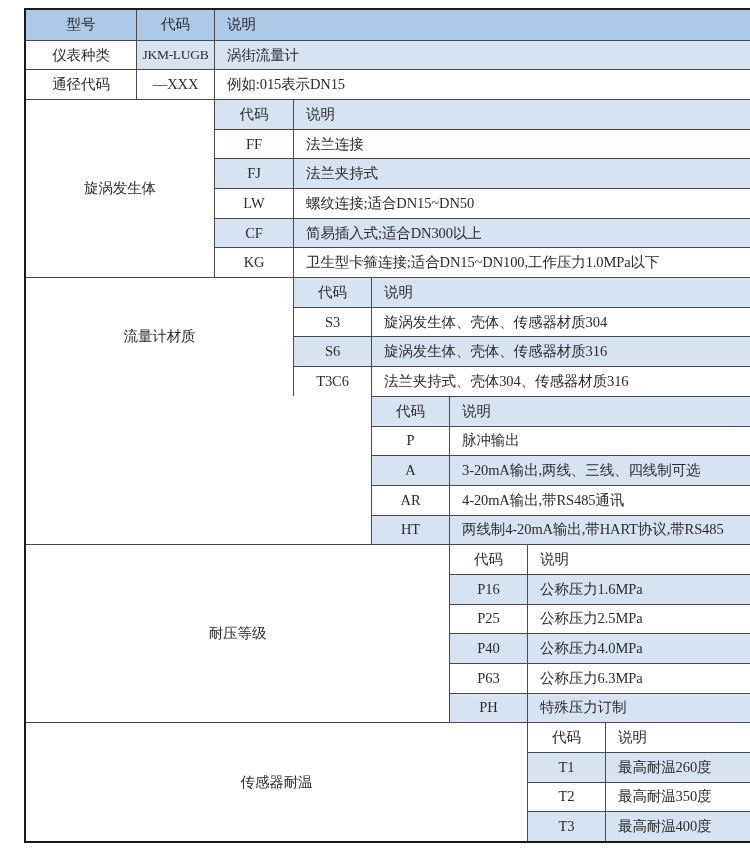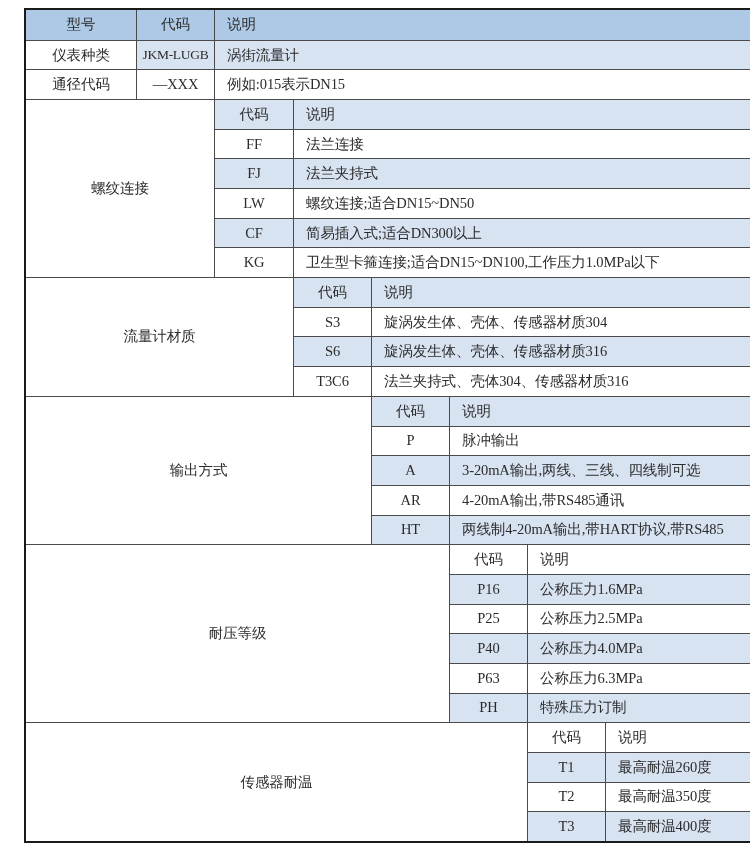--- a/index.html
+++ b/index.html
@@ -58,21 +58,21 @@
   <div class="cell noT bg-h cL" style="grid-area:1/3/2/9">说明</div>
 
   <div class="cell noL" style="grid-area:2/1/3/2">仪表种类</div>
   <div class="cell bg-a sm" style="grid-area:2/2/3/3">JKM-LUGB</div>
   <div class="cell noL" style="grid-area:3/1/4/2">通径代码</div>
 
   <div class="cell bg-a cL" style="grid-area:2/3/3/9">涡街流量计</div>
   <div class="cell" style="grid-area:3/2/4/3">—XXX</div>
   <div class="cell cL" style="grid-area:3/3/4/9">例如:015表示DN15</div>
 
-  <div class="cell noL" style="grid-area:4/1/10/3">螺纹连接</div>
+  <div class="cell noL" style="grid-area:4/1/10/3">旋涡发生体</div>
   <div class="cell bg-a" style="grid-area:4/3/5/4">代码</div>
   <div class="cell bg-a cL" style="grid-area:4/4/5/9">说明</div>
 
   <div class="cell" style="grid-area:5/3/6/4">FF</div>
   <div class="cell cL" style="grid-area:5/4/6/9">法兰连接</div>
   <div class="cell bg-a" style="grid-area:6/3/7/4">FJ</div>
   <div class="cell bg-a cL" style="grid-area:6/4/7/9">法兰夹持式</div>
   <div class="cell" style="grid-area:7/3/8/4">LW</div>
   <div class="cell cL" style="grid-area:7/4/8/9">螺纹连接;适合DN15~DN50</div>
   <div class="cell bg-a" style="grid-area:8/3/9/4">CF</div>
@@ -84,21 +84,20 @@
   <div class="cell bg-a" style="grid-area:10/4/11/5">代码</div>
   <div class="cell bg-a cL" style="grid-area:10/5/11/9">说明</div>
 
   <div class="cell" style="grid-area:11/4/12/5">S3</div>
   <div class="cell cL" style="grid-area:11/5/12/9">旋涡发生体、壳体、传感器材质304</div>
   <div class="cell bg-a" style="grid-area:12/4/13/5">S6</div>
   <div class="cell bg-a cL" style="grid-area:12/5/13/9">旋涡发生体、壳体、传感器材质316</div>
   <div class="cell" style="grid-area:13/4/14/5">T3C6</div>
   <div class="cell cL" style="grid-area:13/5/14/9">法兰夹持式、壳体304、传感器材质316</div>
 
-  <div class="cell noL" style="grid-area:14/1/19/5">输出方式</div>
   <div class="cell bg-a" style="grid-area:14/5/15/6">代码</div>
   <div class="cell bg-a cL" style="grid-area:14/6/15/9">说明</div>
 
   <div class="cell" style="grid-area:15/5/16/6">P</div>
   <div class="cell cL" style="grid-area:15/6/16/9">脉冲输出</div>
   <div class="cell bg-a" style="grid-area:16/5/17/6">A</div>
   <div class="cell bg-a cL" style="grid-area:16/6/17/9">3-20mA输出,两线、三线、四线制可选</div>
   <div class="cell" style="grid-area:17/5/18/6">AR</div>
   <div class="cell cL" style="grid-area:17/6/18/9">4-20mA输出,带RS485通讯</div>
   <div class="cell bg-a" style="grid-area:18/5/19/6">HT</div>

